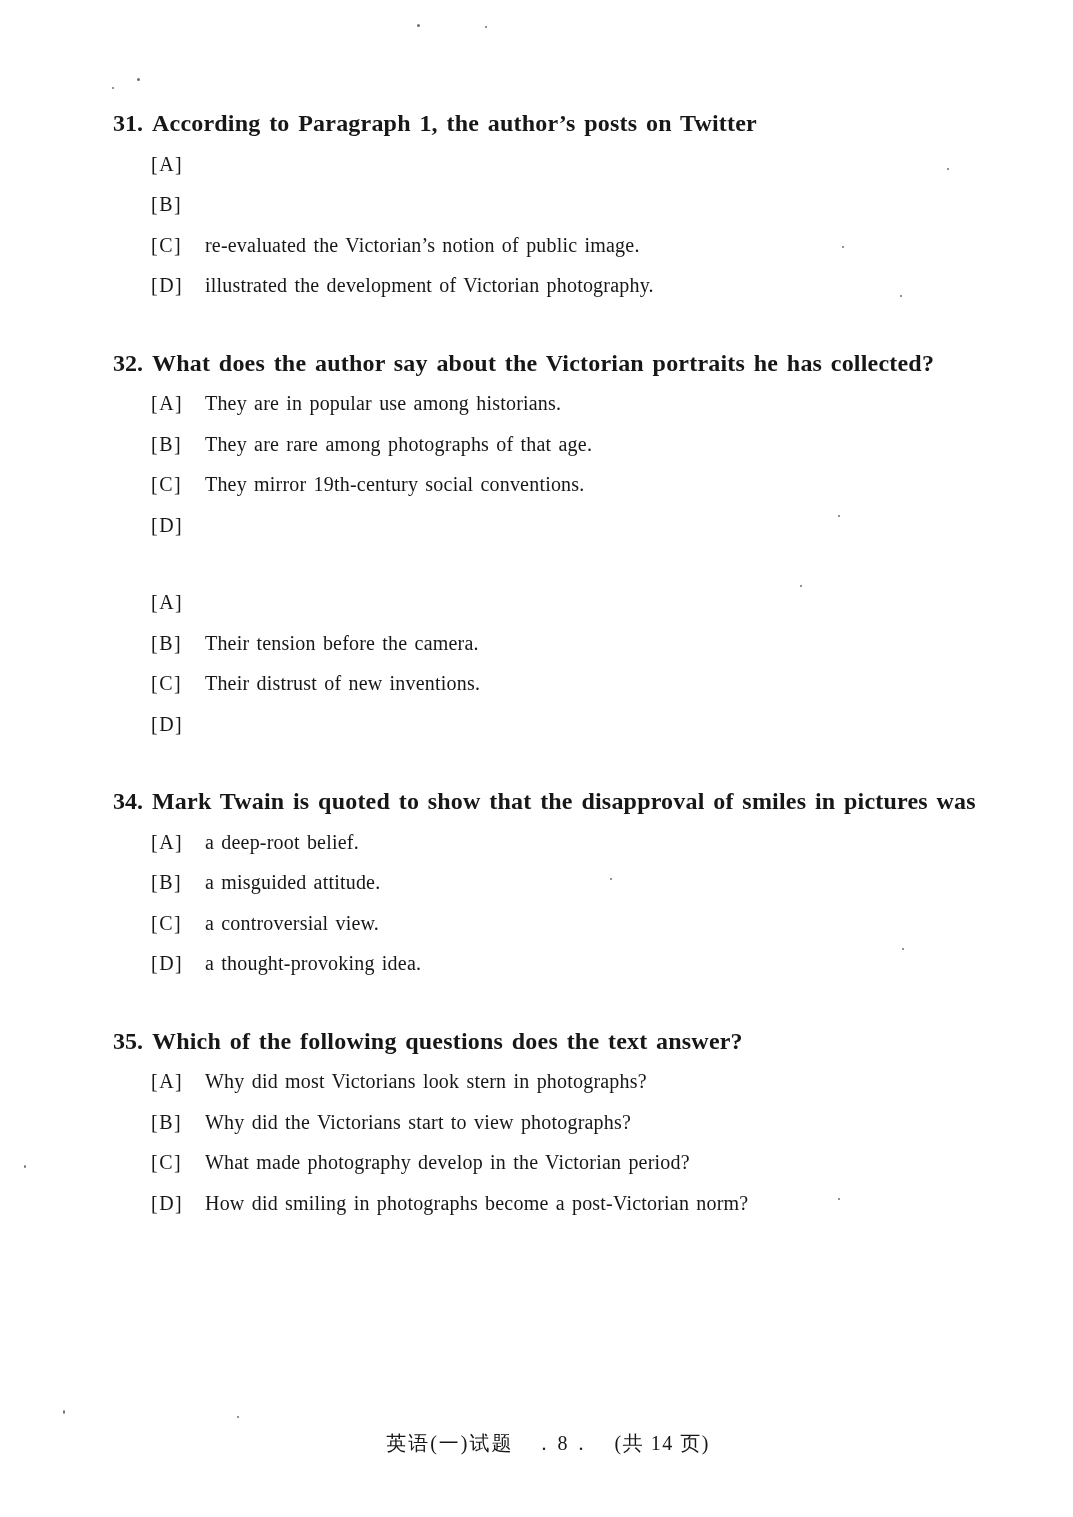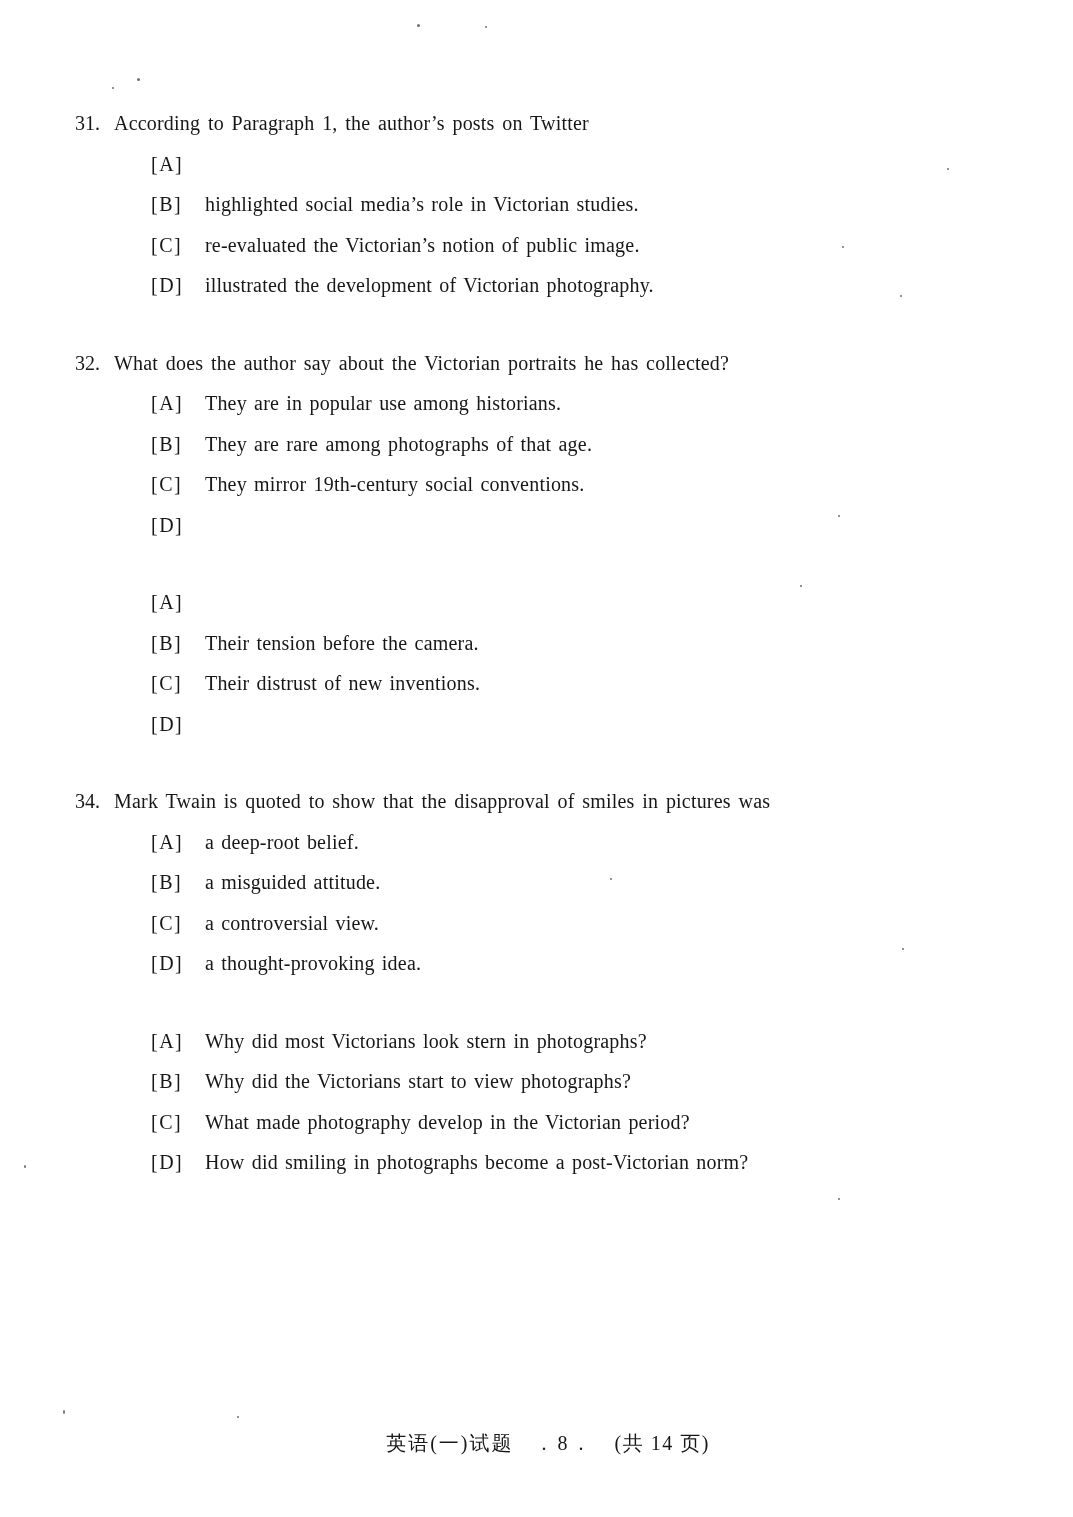--- a/index.html
+++ b/index.html
@@ -21,24 +21,25 @@
     position: absolute;
     top: 103px;
     left: 0;
     right: 0;
   }
   .question {
     margin-bottom: 37px;
   }
   .q-line {
     display: flex;
-    padding-left: 75px;
-    font-size: 20px;
+    padding-left: 113px;
+    font-size: 24px;
     line-height: 40.5px;
     white-space: nowrap;
+    font-weight: bold;
   }
   .q-num {
     flex: none;
     width: 39px;
   }
   .q-text {
     word-spacing: 2.5px;
     letter-spacing: 0.2px;
   }
   .opt-line {
@@ -96,21 +97,20 @@
     <div class="question">
       <div class="q-line">
         <span class="q-num">31.</span>
         <span class="q-text">According to Paragraph 1, the author’s posts on Twitter</span>
       </div>
       <div class="opt-line">
         <span class="opt-label">[A]</span>
       </div>
       <div class="opt-line">
         <span class="opt-label">[B]</span>
-        <span class="opt-text">highlighted social media’s role in Victorian studies.</span>
       </div>
       <div class="opt-line">
         <span class="opt-label">[C]</span>
         <span class="opt-text">re-evaluated the Victorian’s notion of public image.</span>
       </div>
       <div class="opt-line">
         <span class="opt-label">[D]</span>
         <span class="opt-text">illustrated the development of Victorian photography.</span>
       </div>
     </div>
@@ -171,20 +171,24 @@
         <span class="opt-label">[C]</span>
         <span class="opt-text">a controversial view.</span>
       </div>
       <div class="opt-line">
         <span class="opt-label">[D]</span>
         <span class="opt-text">a thought-provoking idea.</span>
       </div>
     </div>
 
     <div class="question">
+      <div class="q-line">
+        <span class="q-num">35.</span>
+        <span class="q-text">Which of the following questions does the text answer?</span>
+      </div>
       <div class="opt-line">
         <span class="opt-label">[A]</span>
         <span class="opt-text">Why did most Victorians look stern in photographs?</span>
       </div>
       <div class="opt-line">
         <span class="opt-label">[B]</span>
         <span class="opt-text">Why did the Victorians start to view photographs?</span>
       </div>
       <div class="opt-line">
         <span class="opt-label">[C]</span>

